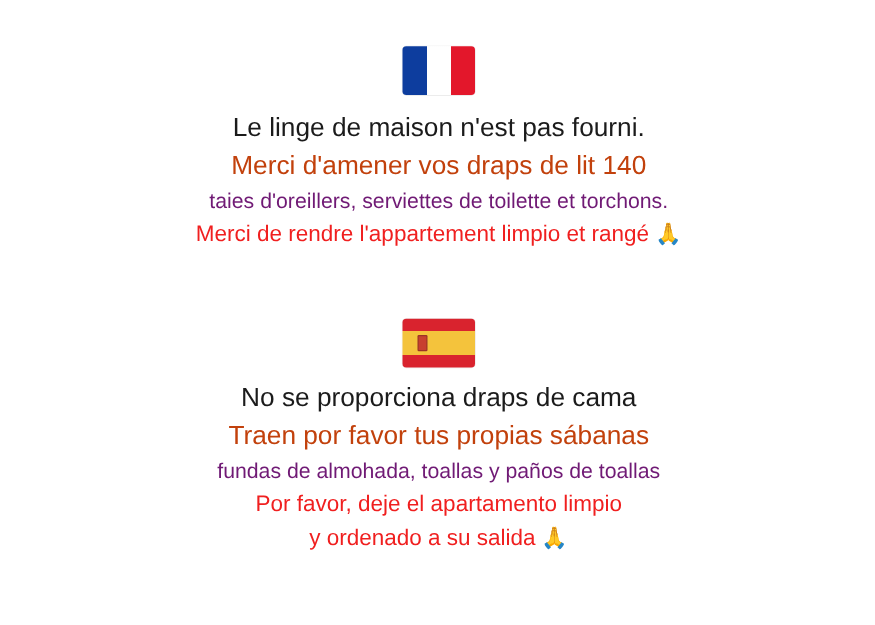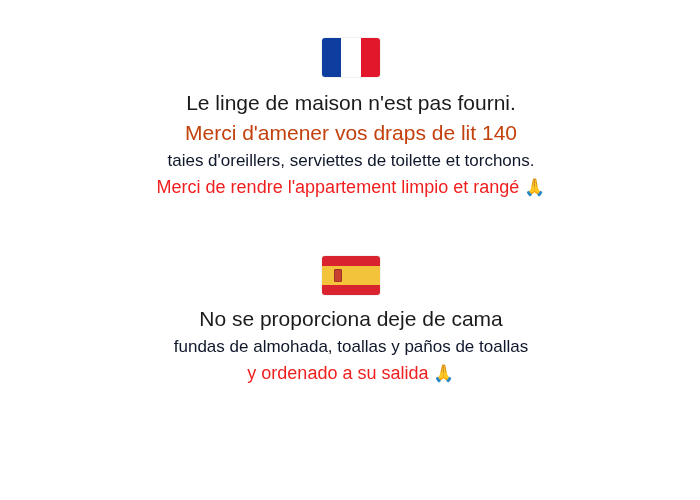--- a/index.html
+++ b/index.html
@@ -77,21 +77,21 @@
     color: #1b1b1b;
   }
   .l2 {
     font-size: 21px;
     line-height: 30px;
     color: #c2410c;
   }
   .l3 {
     font-size: 17px;
     line-height: 26px;
-    color: #0f172a;
+    color: #701a75;
   }
   .l4 {
     font-size: 18px;
     line-height: 27px;
     color: #f01f1f;
   }
   .l5 {
     font-size: 18px;
     line-height: 27px;
     color: #f01f1f;
@@ -118,18 +118,20 @@
     <p class="line l2">Merci d'amener vos draps de lit 140</p>
     <p class="line l3">taies d'oreillers, serviettes de toilette et torchons.</p>
     <p class="line l4"><span>Merci de rendre l'appartement limpio et rangé</span> <span class="pray">🙏</span></p>
   </div>
 
   <div class="block block-es">
     <div class="flag-row">
       <span class="flag-img flag-es"></span>
     </div>
     <div class="spacer-es"></div>
-    <p class="line l1">No se proporciona deje de cama</p>
+    <p class="line l1">No se proporciona draps de cama</p>
+    <p class="line l2">Traen por favor tus propias sábanas</p>
     <p class="line l3">fundas de almohada, toallas y paños de toallas</p>
+    <p class="line l4">Por favor, deje el apartamento limpio</p>
     <p class="line l5"><span>y ordenado a su salida</span> <span class="pray">🙏</span></p>
   </div>
 
 </div>
 
 </body></html>

